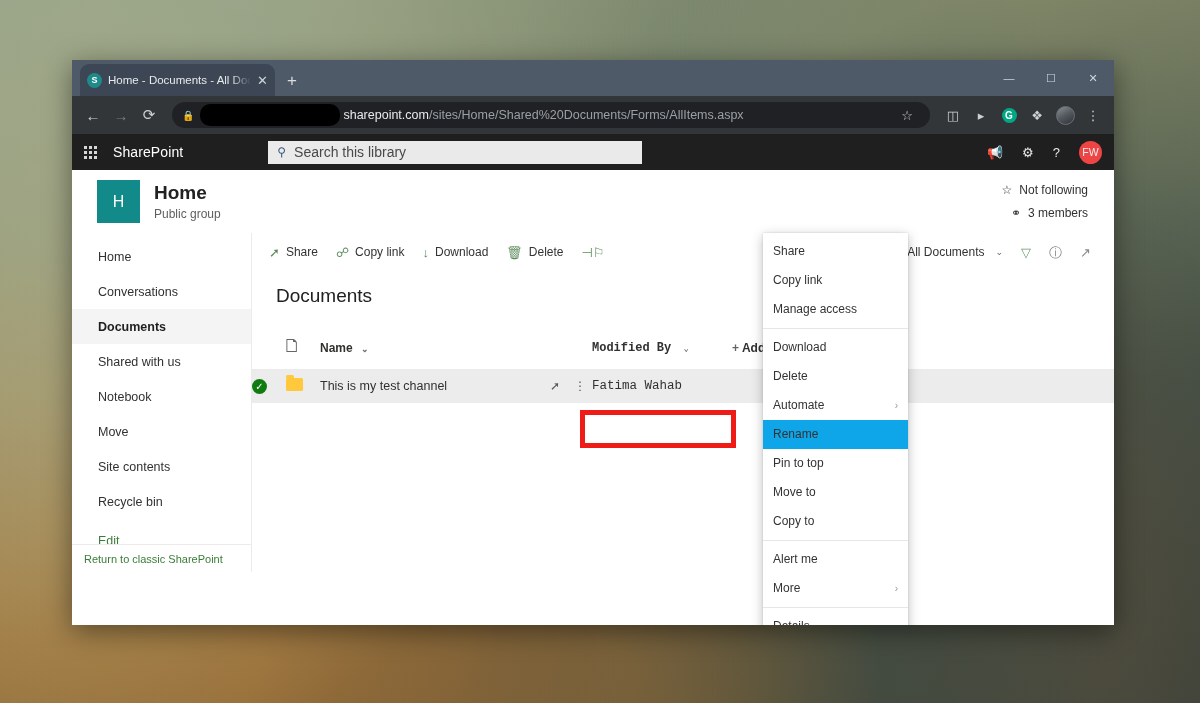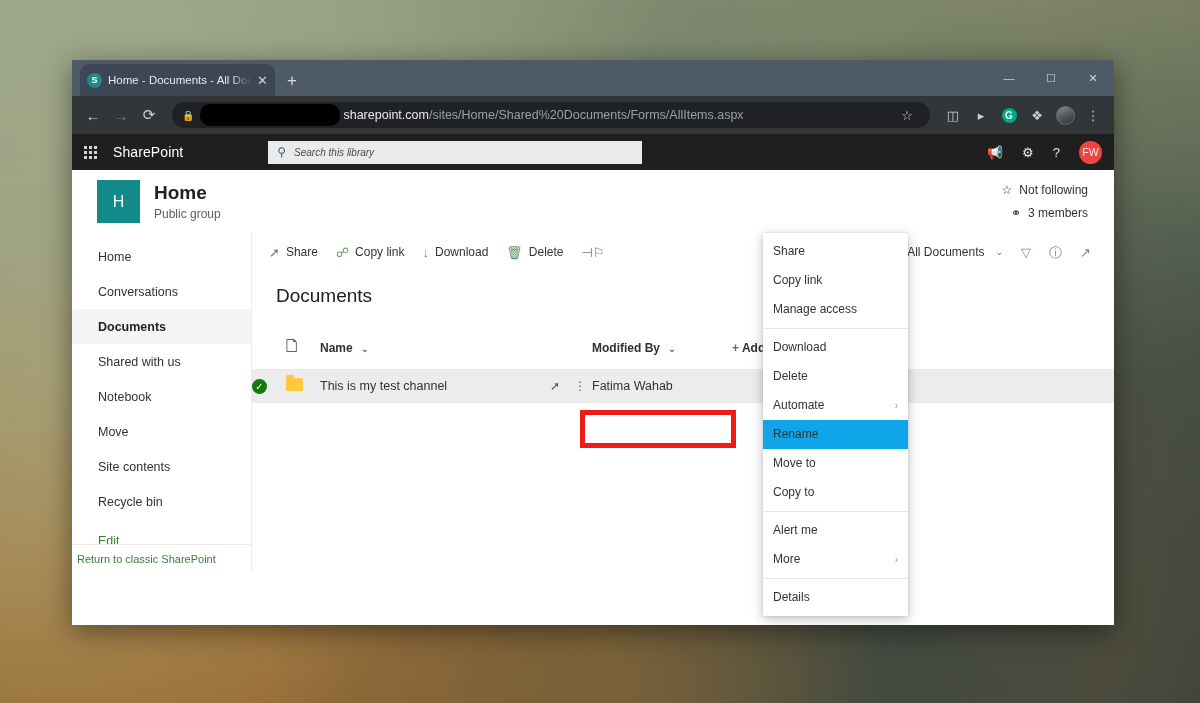--- a/index.html
+++ b/index.html
@@ -100,21 +100,21 @@
     padding: 0 12px; color: #fff;
   }
   #waffle { display: grid; grid-template-columns: repeat(3, 3px); gap: 2px; margin-right: 16px; }
   #waffle i { width: 3px; height: 3px; background: #d6d6d6; display:block; }
   #suite-brand { font-size: 14px; font-weight: normal; letter-spacing: .1px; }
   #sp-search {
     width: 374px; height: 23px; background: #eaeaea; margin-left: 85px;
     display: flex; align-items: center; padding: 0 9px; gap: 8px;
   }
   #sp-search .sicon { color: #3b5a7d; font-size: 12px; }
-  #sp-search .stext { color: #494949; font-size: 10px; font-style: italic; }
+  #sp-search .stext { color: #494949; font-size: 14px; }
   #suite-right { margin-left: auto; display: flex; align-items: center; gap: 19px; }
   #suite-right .si { color: #e8e8e8; font-size: 13px; line-height: 1; }
   #suite-avatar {
     width: 23px; height: 23px; border-radius: 50%; background: #ef4444;
     color: #efefef; font-size: 10.5px; display:flex; align-items:center; justify-content:center;
   }
 
   
   #site-header { height: 63px; background: #fff; display: flex; align-items: center; padding: 0 24px 0 24px; }
   #site-logo {
@@ -136,21 +136,21 @@
   #sp-nav { width: 180px; padding-top: 6px; position: relative; border-right: 1px solid #edebe9; }
   .navitem {
     height: 35px; display: flex; align-items: center; padding-left: 26px;
     font-size: 12.5px; color: #323130;
   }
   .navitem.selected { background: #f4f4f4; font-weight: bold; color: #201f1e; }
   .navitem.edit { color: #3a7d38; margin-top: 4px; }
   #nav-footer {
     position: absolute; left: 0; right: 0; bottom: 0; height: 28px;
     border-top: 1px solid #edebe9; display: flex; align-items: center;
-    padding-left: 5px; font-size: 11px; color: #3a7d38;
+    padding-left: 12px; font-size: 11px; color: #3a7d38;
   }
 
   #sp-main { flex: 1 1 auto; position: relative; }
 
   
   #cmdbar { height: 38px; display: flex; align-items: center; padding: 0 14px 0 8px; }
   .cmd {
     display: flex; align-items: center; gap: 6px; padding: 0 9px; height: 30px;
     font-size: 12px; color: #333; white-space: nowrap;
   }
@@ -163,21 +163,21 @@
 
   table#filelist { width: 100%; border-collapse: collapse; margin-top: 22px; }
   #filelist th {
     font-size: 12px; font-weight: bold; color: #323130; text-align: left;
     padding: 7px 0 9px 0; border-bottom: 1px solid #edebe9;
   }
   #filelist td { font-size: 12.5px; color: #323130; padding: 0; height: 33px; }
   .col-check { width: 34px; }
   .col-icon  { width: 34px; }
   .col-name  { width: 272px; }
-  .col-mod   { width: 140px; }
+  .col-mod   { width: 140px; font-family: Liberation Mono, monospace; }
   .col-add   { }
   tr.row-selected td { background: #ececec; }
   .chev { font-size: 9px; color: #666; margin-left: 5px; }
 
   .folder-icon {
     width: 17px; height: 13px; background: #ffc83d; border-radius: 1.5px;
     position: relative; display: inline-block;
   }
   .folder-icon::before {
     content: ""; position: absolute; left: 0; top: -3px; width: 8px; height: 3px;
@@ -417,20 +417,23 @@
             <span>Delete</span>
           </div>
         <div class="mi">
           <span>Automate</span>
           <span class="sub">›</span>
         </div>
         <div class="mi hi">
             <span>Rename</span>
           </div>
         <div class="mi">
+            <span>Pin to top</span>
+          </div>
+        <div class="mi">
             <span>Move to</span>
           </div>
         <div class="mi">
             <span>Copy to</span>
           </div>
         <div class="mdiv"></div>
         <div class="mi">
             <span>Alert me</span>
           </div>
         <div class="mi">

